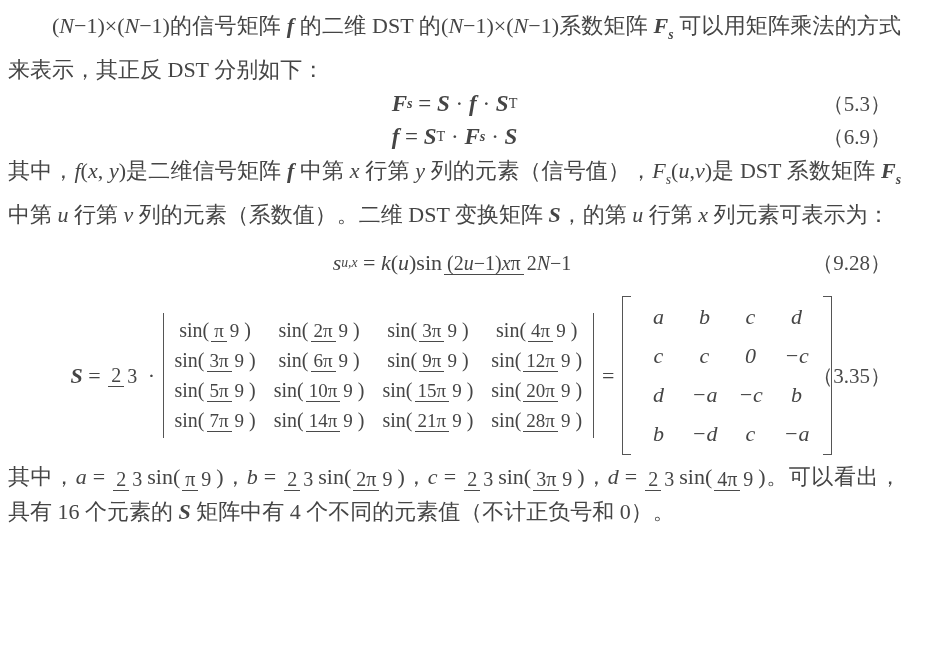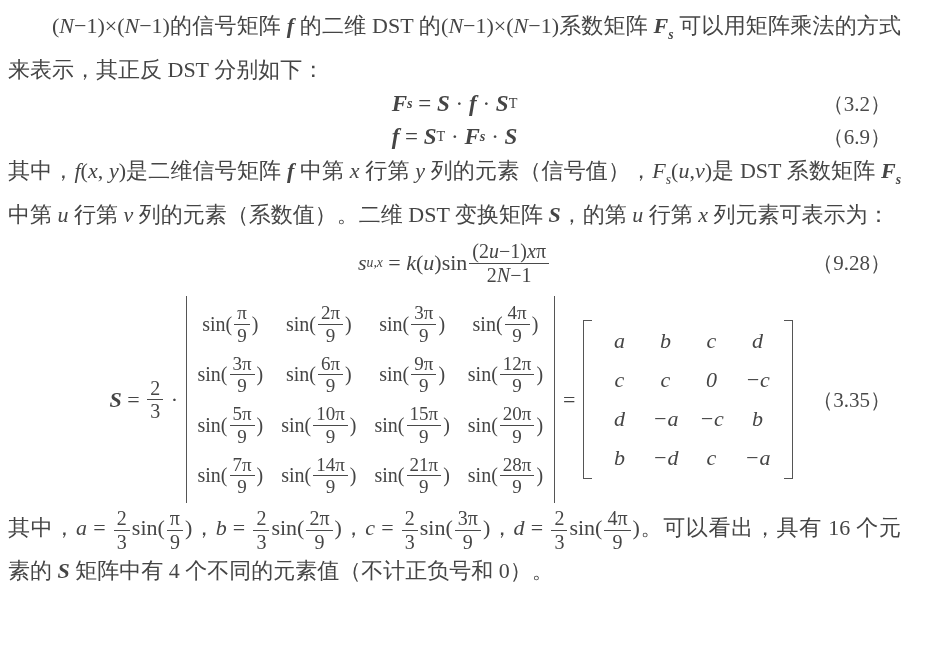--- a/index.html
+++ b/index.html
@@ -46,21 +46,21 @@
     font-size: 21px;
     font-style: normal;
     color: #4a4a4a;
     white-space: nowrap;
   }
   .eq-body { display: inline-flex; align-items: center; }
 
   
   .frac {
     display: inline-flex;
-    flex-direction: column;
+    flex-direction: row;
     align-items: center;
     vertical-align: middle;
     text-align: center;
     line-height: 1.12;
     margin: 0 2px;
     font-size: 20px;
   }
   .frac .num { padding: 0 3px; border-bottom: 1.4px solid #4a4a4a; }
   .frac .den { padding: 0 3px; }
 
@@ -126,21 +126,21 @@
         <span class="seg bi">F</span>
         <span class="seg bi sub">s</span>
         <span class="seg n"> = </span>
         <span class="seg bi">S</span>
         <span class="seg n"> · </span>
         <span class="seg bi">f</span>
         <span class="seg n"> · </span>
         <span class="seg bi">S</span>
         <span class="seg sup">T</span>
       </span>
-    <span class="eq-num">（3.2）</span>
+    <span class="eq-num">（5.3）</span>
   </div>
 
   <div class="eq-row eq-69">
     <span class="eq-body">
         <span class="seg bi">f</span>
         <span class="seg n"> = </span>
         <span class="seg bi">S</span>
         <span class="seg sup">T</span>
         <span class="seg n"> · </span>
         <span class="seg bi">F</span>

